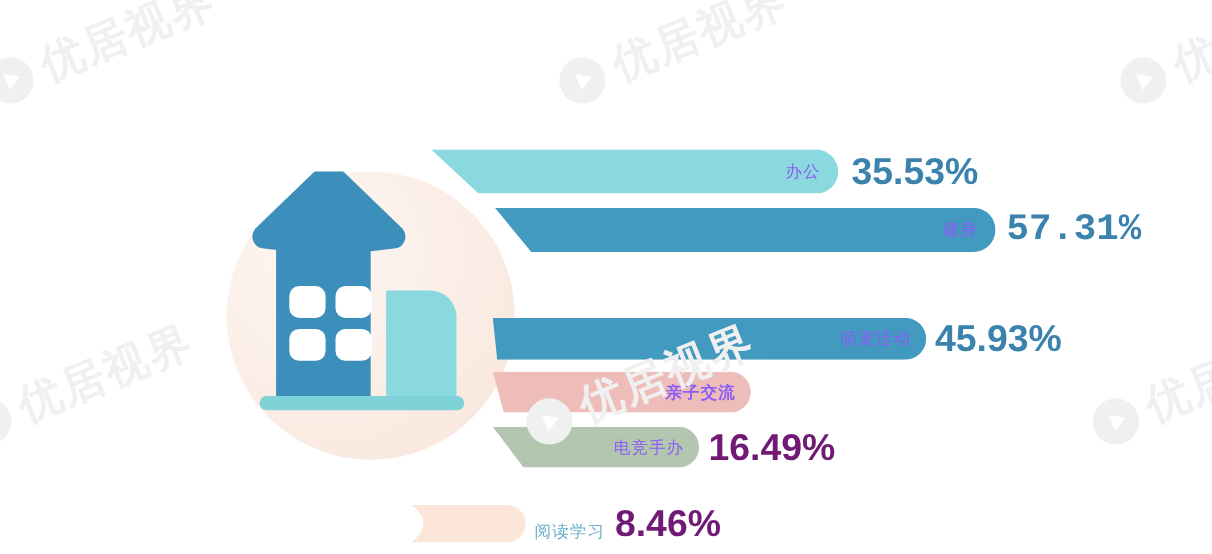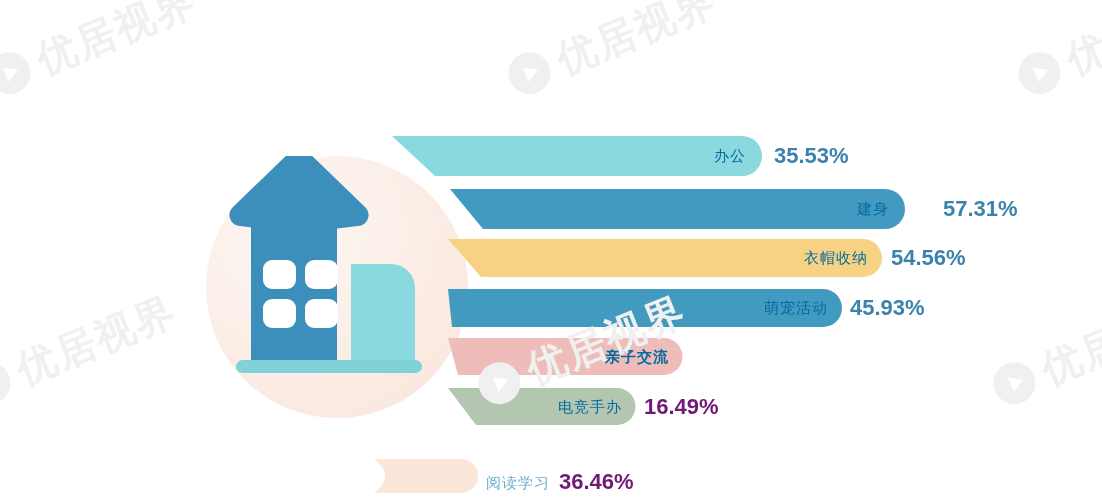--- a/index.html
+++ b/index.html
@@ -56,28 +56,28 @@
     letter-spacing:2px;z-index:6;
   }
 
   
   .chart{position:absolute;left:0;top:0;width:1102px;height:504px;z-index:4;}
   .row{position:absolute;display:flex;align-items:center;}
   .bar-wrap{position:relative;height:100%;}
   .bar-svg{display:block;}
   .bar-label{
     position:absolute;top:50%;transform:translateY(-50%);
-    font-size:15px;color:#0369a1;letter-spacing:1px;
+    font-size:15px;color:#8b5cf6;letter-spacing:1px;
     white-space:nowrap;z-index:2;
   }
   .bar-label.outside{
     color:#6aaecd;
   }
   .pct{
-    font-size:22px;font-weight:bold;color:#3b82ad;
+    font-size:34px;font-weight:bold;color:#3b82ad;
     letter-spacing:0px;white-space:nowrap;
     line-height:1;
   }
   .pct.light{color:#701a75;}
 </style>
 </head>
 <body>
 
 <div id="stage">
 
@@ -146,39 +146,30 @@
     <div class="row" style="left:392px;top:136px;height:40px;">
       <div class="bar-wrap" style="width:370px;height:40px;">
         <svg class="bar-svg" width="370" height="40" viewBox="0 0 370 40" preserveAspectRatio="none">
           <path d="M0 0 H350 a20 20 0 0 1 0 40 H43 Z" fill="#8ad9de"></path>
         </svg>
         <span class="bar-label" style="right:16px;">办公</span>
       </div>
       <span class="pct" style="margin-left:12px;">35.53%</span>
     </div>
 
-    <div class="row" style="left:450px;top:189px;height:40px;gap:12px;">
+    <div class="row" style="left:450px;top:189px;height:40px;">
       <div class="bar-wrap" style="width:455px;height:40px;">
         <svg class="bar-svg" width="455" height="40" viewBox="0 0 455 40" preserveAspectRatio="none">
           <path d="M0 0 H435 a20 20 0 0 1 0 40 H33 Z" fill="#429ac0"></path>
         </svg>
         <span class="bar-label" style="right:16px;">建身</span>
       </div>
-      <span class="pct" style="margin-left:26px;">57.31%</span>
-    </div>
-
-    <div class="row" style="left:448px;top:239px;height:38px;">
-      <div class="bar-wrap" style="width:434px;height:38px;">
-        <svg class="bar-svg" width="434" height="38" viewBox="0 0 434 38" preserveAspectRatio="none">
-          <path d="M0 0 H415 a19 19 0 0 1 0 38 H33 Z" fill="#f8d283"></path>
-        </svg>
-        <span class="bar-label" style="right:14px;">衣帽收纳</span>
-      </div>
-      <span class="pct" style="margin-left:9px;">54.56%</span>
-    </div>
+      <span class="pct" style="margin-left:10px;font-family:Liberation Mono, monospace;">57.31%</span>
+    </div>
+
 
     <div class="row" style="left:448px;top:289px;height:38px;">
       <div class="bar-wrap" style="width:394px;height:38px;">
         <svg class="bar-svg" width="394" height="38" viewBox="0 0 394 38" preserveAspectRatio="none">
           <path d="M0 0 H375 a19 19 0 0 1 0 38 H4 Z" fill="#429ac0"></path>
         </svg>
         <span class="bar-label" style="right:14px;">萌宠活动</span>
       </div>
       <span class="pct" style="margin-left:8px;">45.93%</span>
     </div>
@@ -202,17 +193,17 @@
       <span class="pct light" style="margin-left:8px;">16.49%</span>
     </div>
 
     <div class="row" style="left:374px;top:459px;height:34px;align-items:flex-end;">
       <div class="bar-wrap" style="width:104px;height:34px;">
         <svg class="bar-svg" width="104" height="34" viewBox="0 0 104 34" preserveAspectRatio="none">
           <path d="M0 0 H87 a17 17 0 0 1 0 34 H0 Q22 17 0 0 Z" fill="#fbe6d9"></path>
         </svg>
       </div>
       <span class="bar-label outside" style="position:static;transform:none;margin-left:8px;">阅读学习</span>
-      <span class="pct light" style="margin-left:9px;">36.46%</span>
+      <span class="pct light" style="margin-left:9px;">8.46%</span>
     </div>
 
   </div>
 </div>
 
 </body></html>

